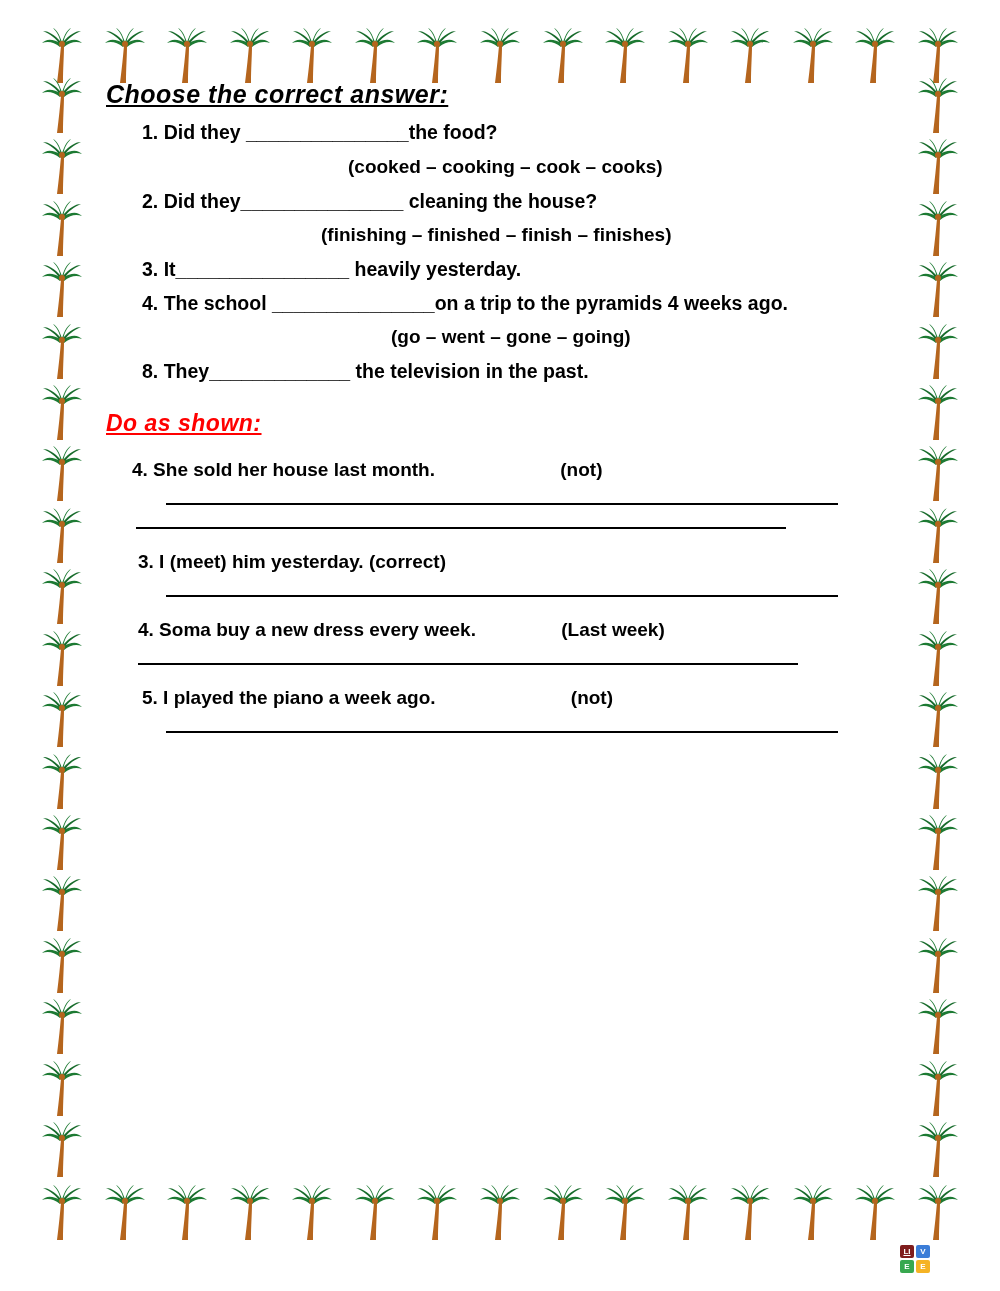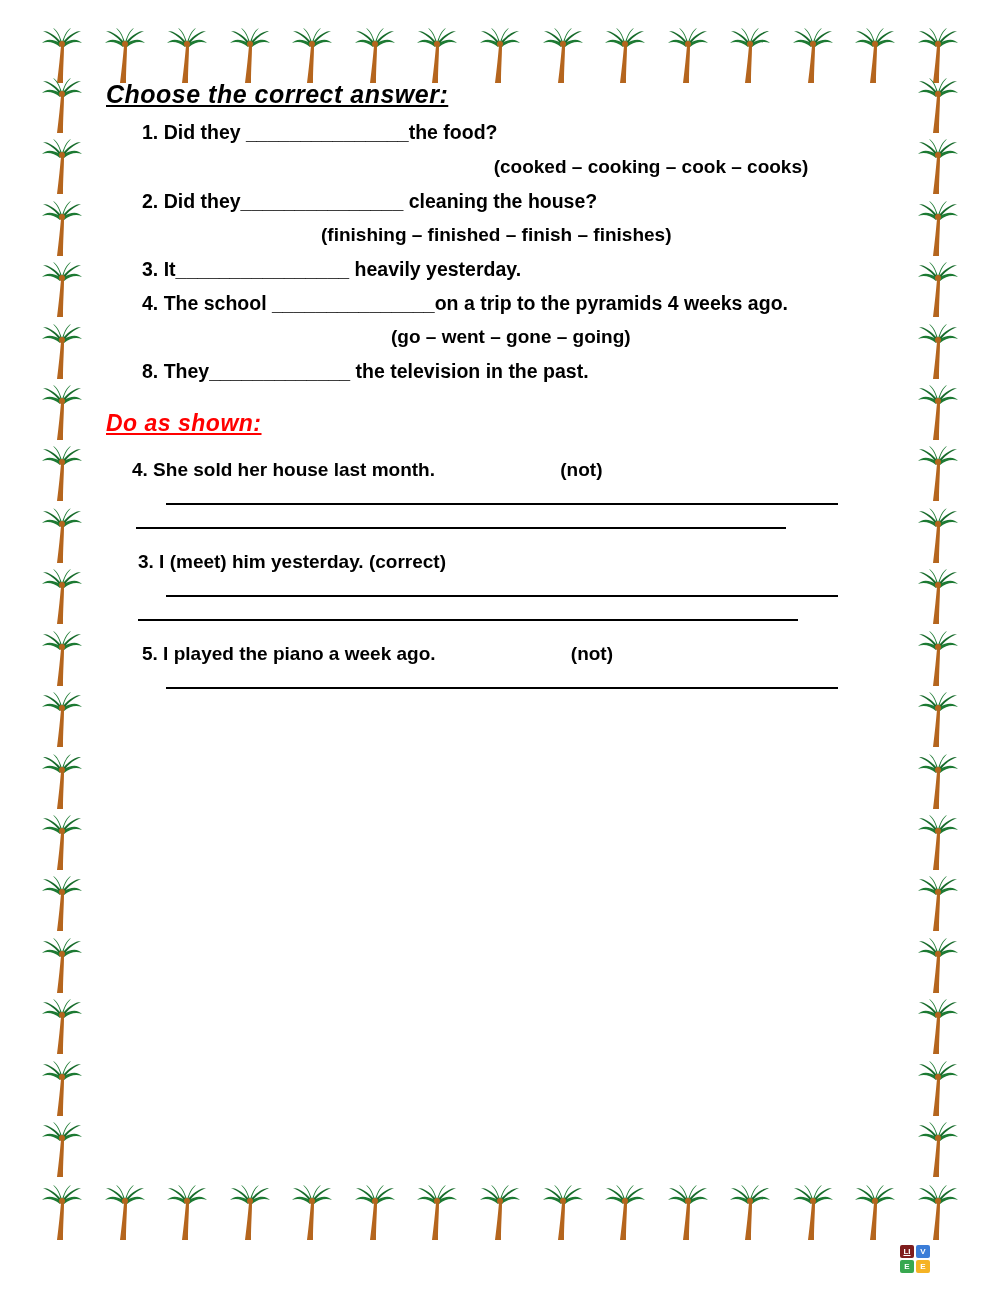--- a/index.html
+++ b/index.html
@@ -65,21 +65,21 @@
   .opt-row {
     font-size: 19px;
     font-weight: bold;
     color: #000000;
     margin-top: 13px;
   }
 
   
   .ind-1 { padding-left: 36px; }
   .ind-2 { padding-left: 26px; }
-  .ind-opt-1 { padding-left: 242px; text-align: center; }
+  .ind-opt-1 { padding-left: 242px; }
   .ind-opt-2 { padding-left: 215px; }
   .ind-opt-3 { padding-left: 255px; }
   .ind-opt-4 { padding-left: 285px; }
   .ind-opt-5 { padding-left: 210px; }
 
   .sec2 { margin-top: 28px; }
 
   .das-item {
     font-size: 19px;
     font-weight: bold;
@@ -513,20 +513,24 @@
   </div>
   <div class="rule" style="margin-left:60px; width:672px;"></div>
 
   <div class="rule" style="margin-left:30px; width:650px;"></div>
 
   <div class="das-item" style="padding-left:32px;">
     <span class="tag">3. I (meet) him yesterday. (correct)</span>
   </div>
   <div class="rule" style="margin-left:60px; width:672px;"></div>
 
+  <div class="das-item" style="padding-left:32px;">
+    <span class="tag">4. Soma buy a new dress every week.</span>
+    <span class="tag" style="padding-left:80px;">(Last week)</span>
+  </div>
   <div class="rule" style="margin-left:32px; width:660px;"></div>
 
   <div class="das-item" style="padding-left:36px;">
     <span class="tag">5. I played the piano a week ago.</span>
     <span class="tag" style="padding-left:130px;">(not)</span>
   </div>
   <div class="rule" style="margin-left:60px; width:672px;"></div>
 
 </div>
 

